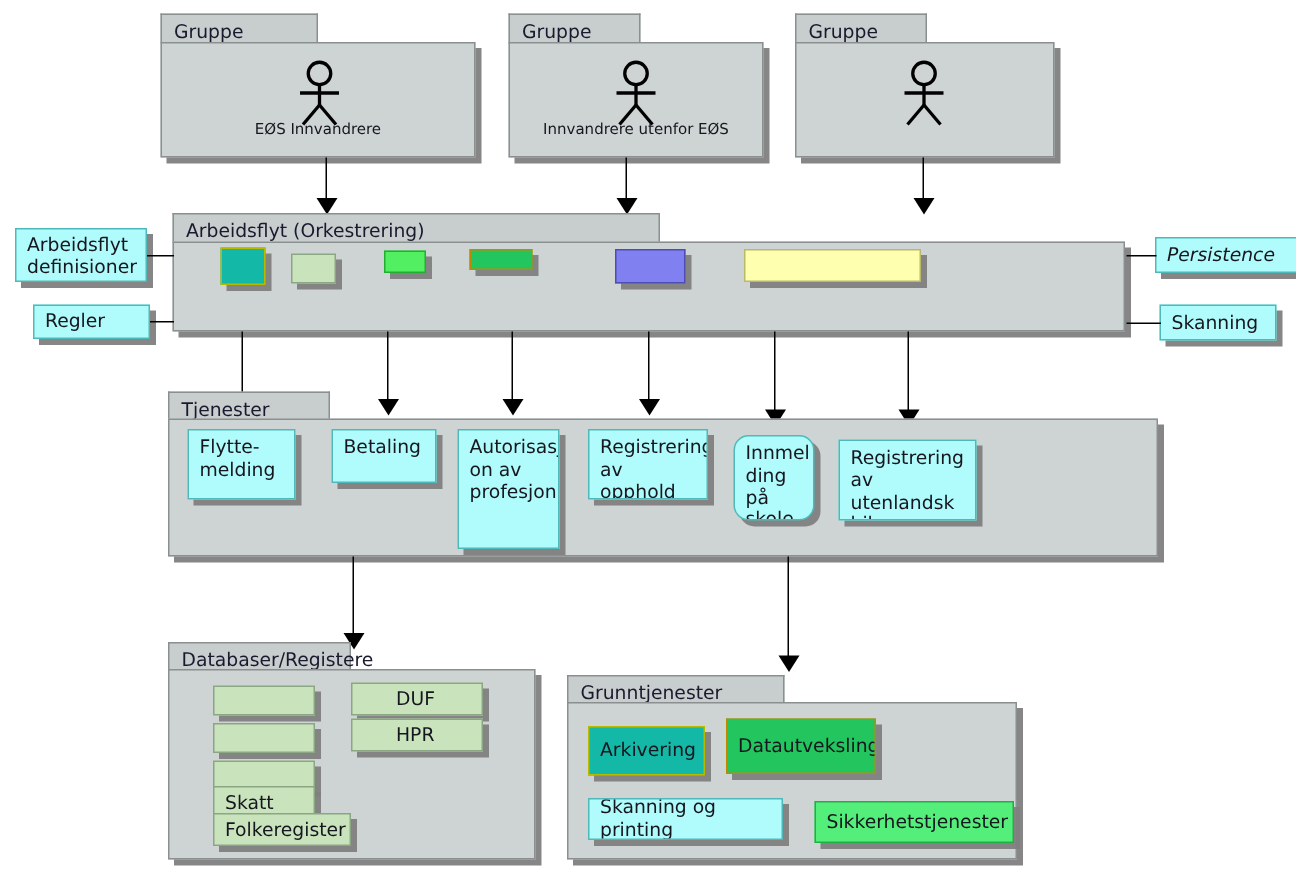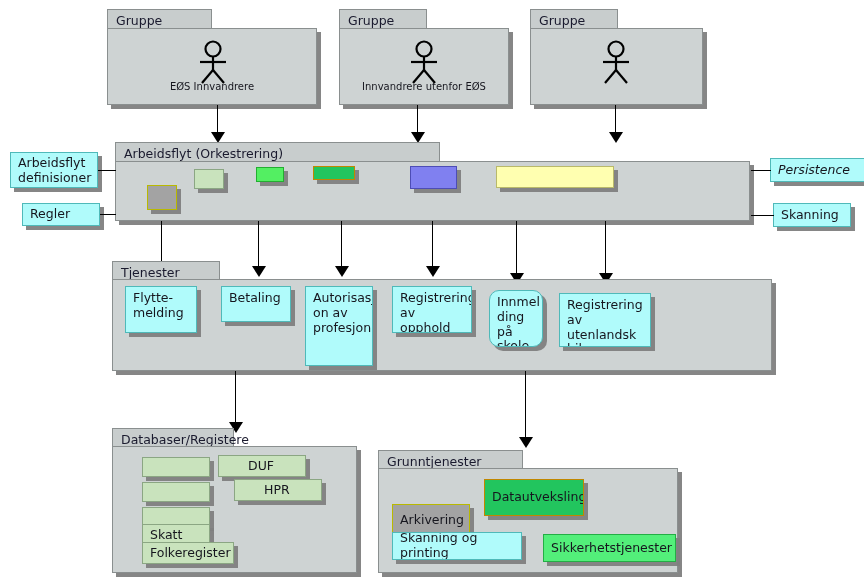--- a/index.html
+++ b/index.html
@@ -59,21 +59,21 @@
   }
   .box.vcenter {
     display: flex;
     align-items: center;
     padding-top: 0;
     padding-bottom: 0;
   }
 
   .cyan  { background:#b0fbfb; border:1px solid #4fb9b9; }
   .green { background:#c9e3bd; border:1px solid #8ba683; }
-  .yellowbright { background:#a3a3a3; border:1px solid #b9b900;margin-top:20px; }
+  .yellowbright { background:#14b8a6; border:1px solid #b9b900; }
   .orange{ background:#22c55e; border:1px solid #c08700; }
   .brightgreen { background:#53ef62; border:1px solid #23ae31; }
   .palegreen2 { background:#53ef7a; border:1px solid #23ae45; }
   .blueviolet { background:#8080f0; border:1px solid #4d4db5; }
   .paleyellow { background:#ffffb0; border:1px solid #b9b96a; }
 
   
   .actor {
     position: absolute;
     width: 42px;
@@ -254,21 +254,21 @@
   <div class="box green" style="left:142px; top:507px; width:68px; height:20px;">
     <span></span>
   </div>
   <div class="box green vcenter" style="left:142px; top:524px; width:68px; height:22px;">
     <span>Skatt</span>
   </div>
   <div class="box green vcenter" style="left:142px; top:542px; width:92px; height:22px;">
     <span>Folkeregister</span>
   </div>
 
-  <div class="box green vcenter" style="left:218px; top:455px; width:88px; height:22px;">
+  <div class="box green vcenter" style="left:234px; top:455px; width:88px; height:22px;">
     <span style="margin-left:22px;">DUF</span>
   </div>
   <div class="box green vcenter" style="left:234px; top:479px; width:88px; height:22px;">
     <span style="margin-left:22px;">HPR</span>
   </div>
 
   <div class="pkg-tab" style="left:378px; top:450px; width:145px; height:19px;">Grunntjenester</div>
   <div class="pkg-body" style="left:378px; top:468px; width:300px; height:105px;"></div>
 
   <div class="box yellowbright vcenter" style="left:392px; top:484px; width:78px; height:33px;">

